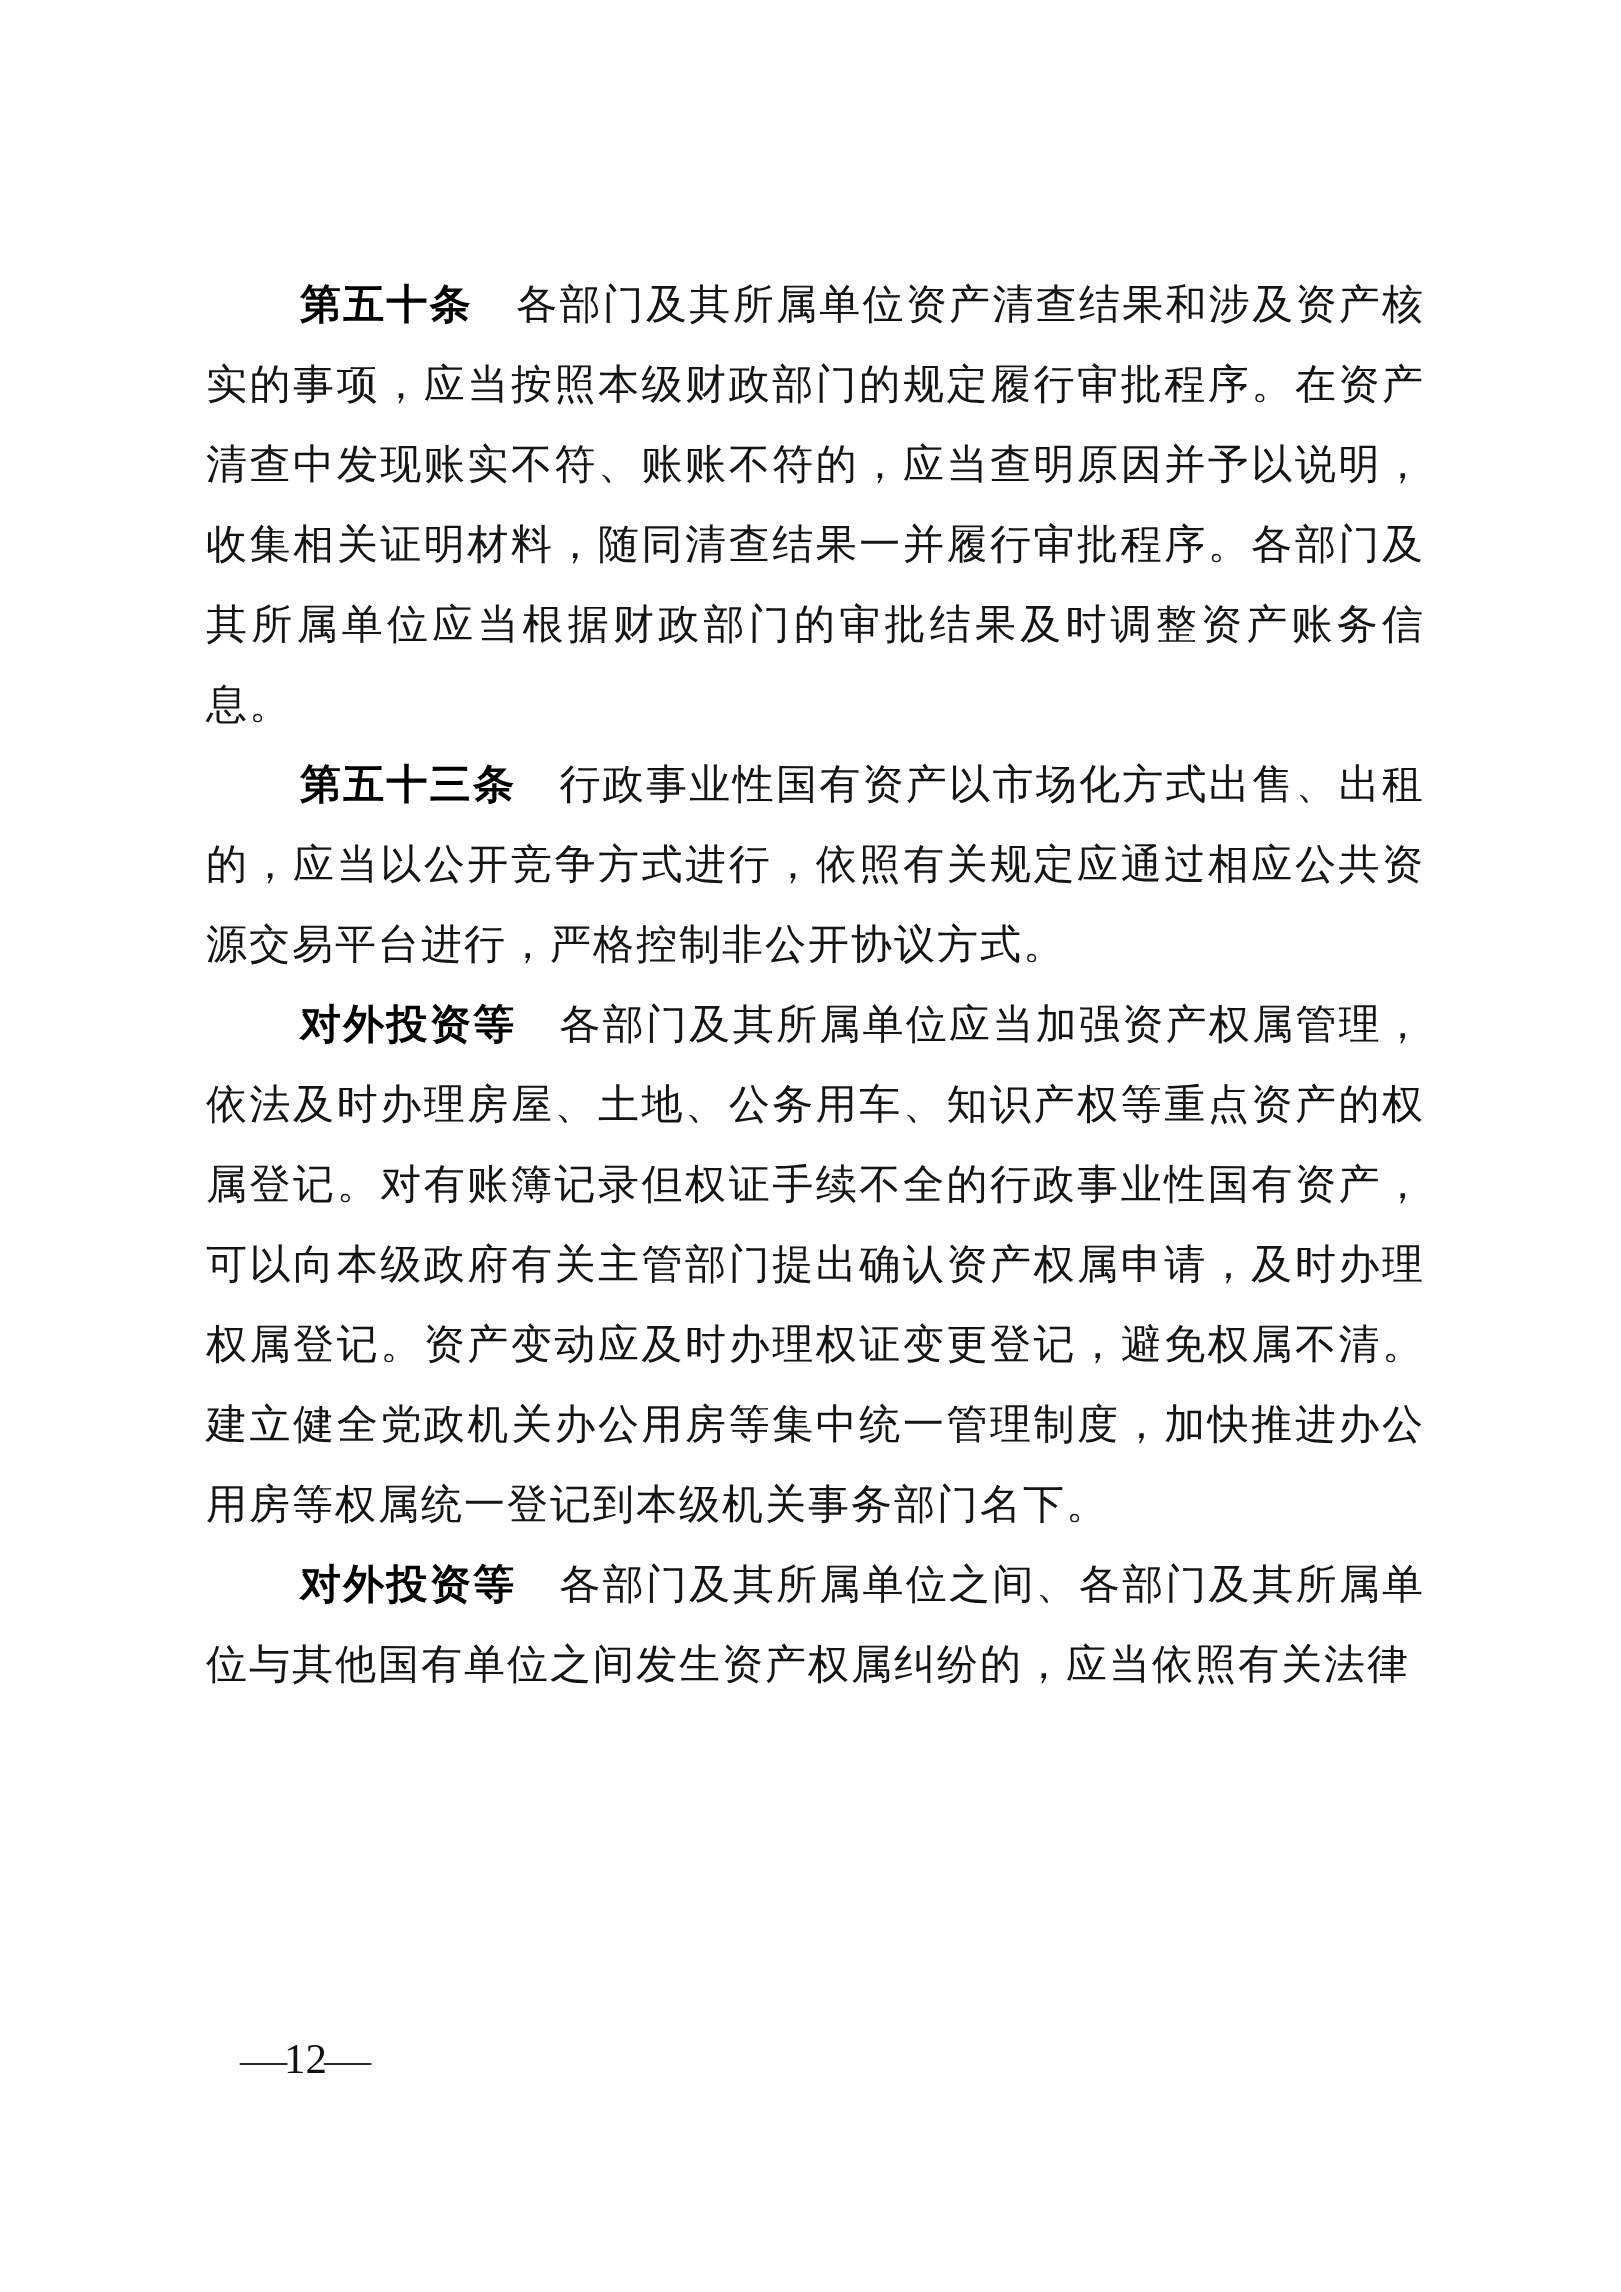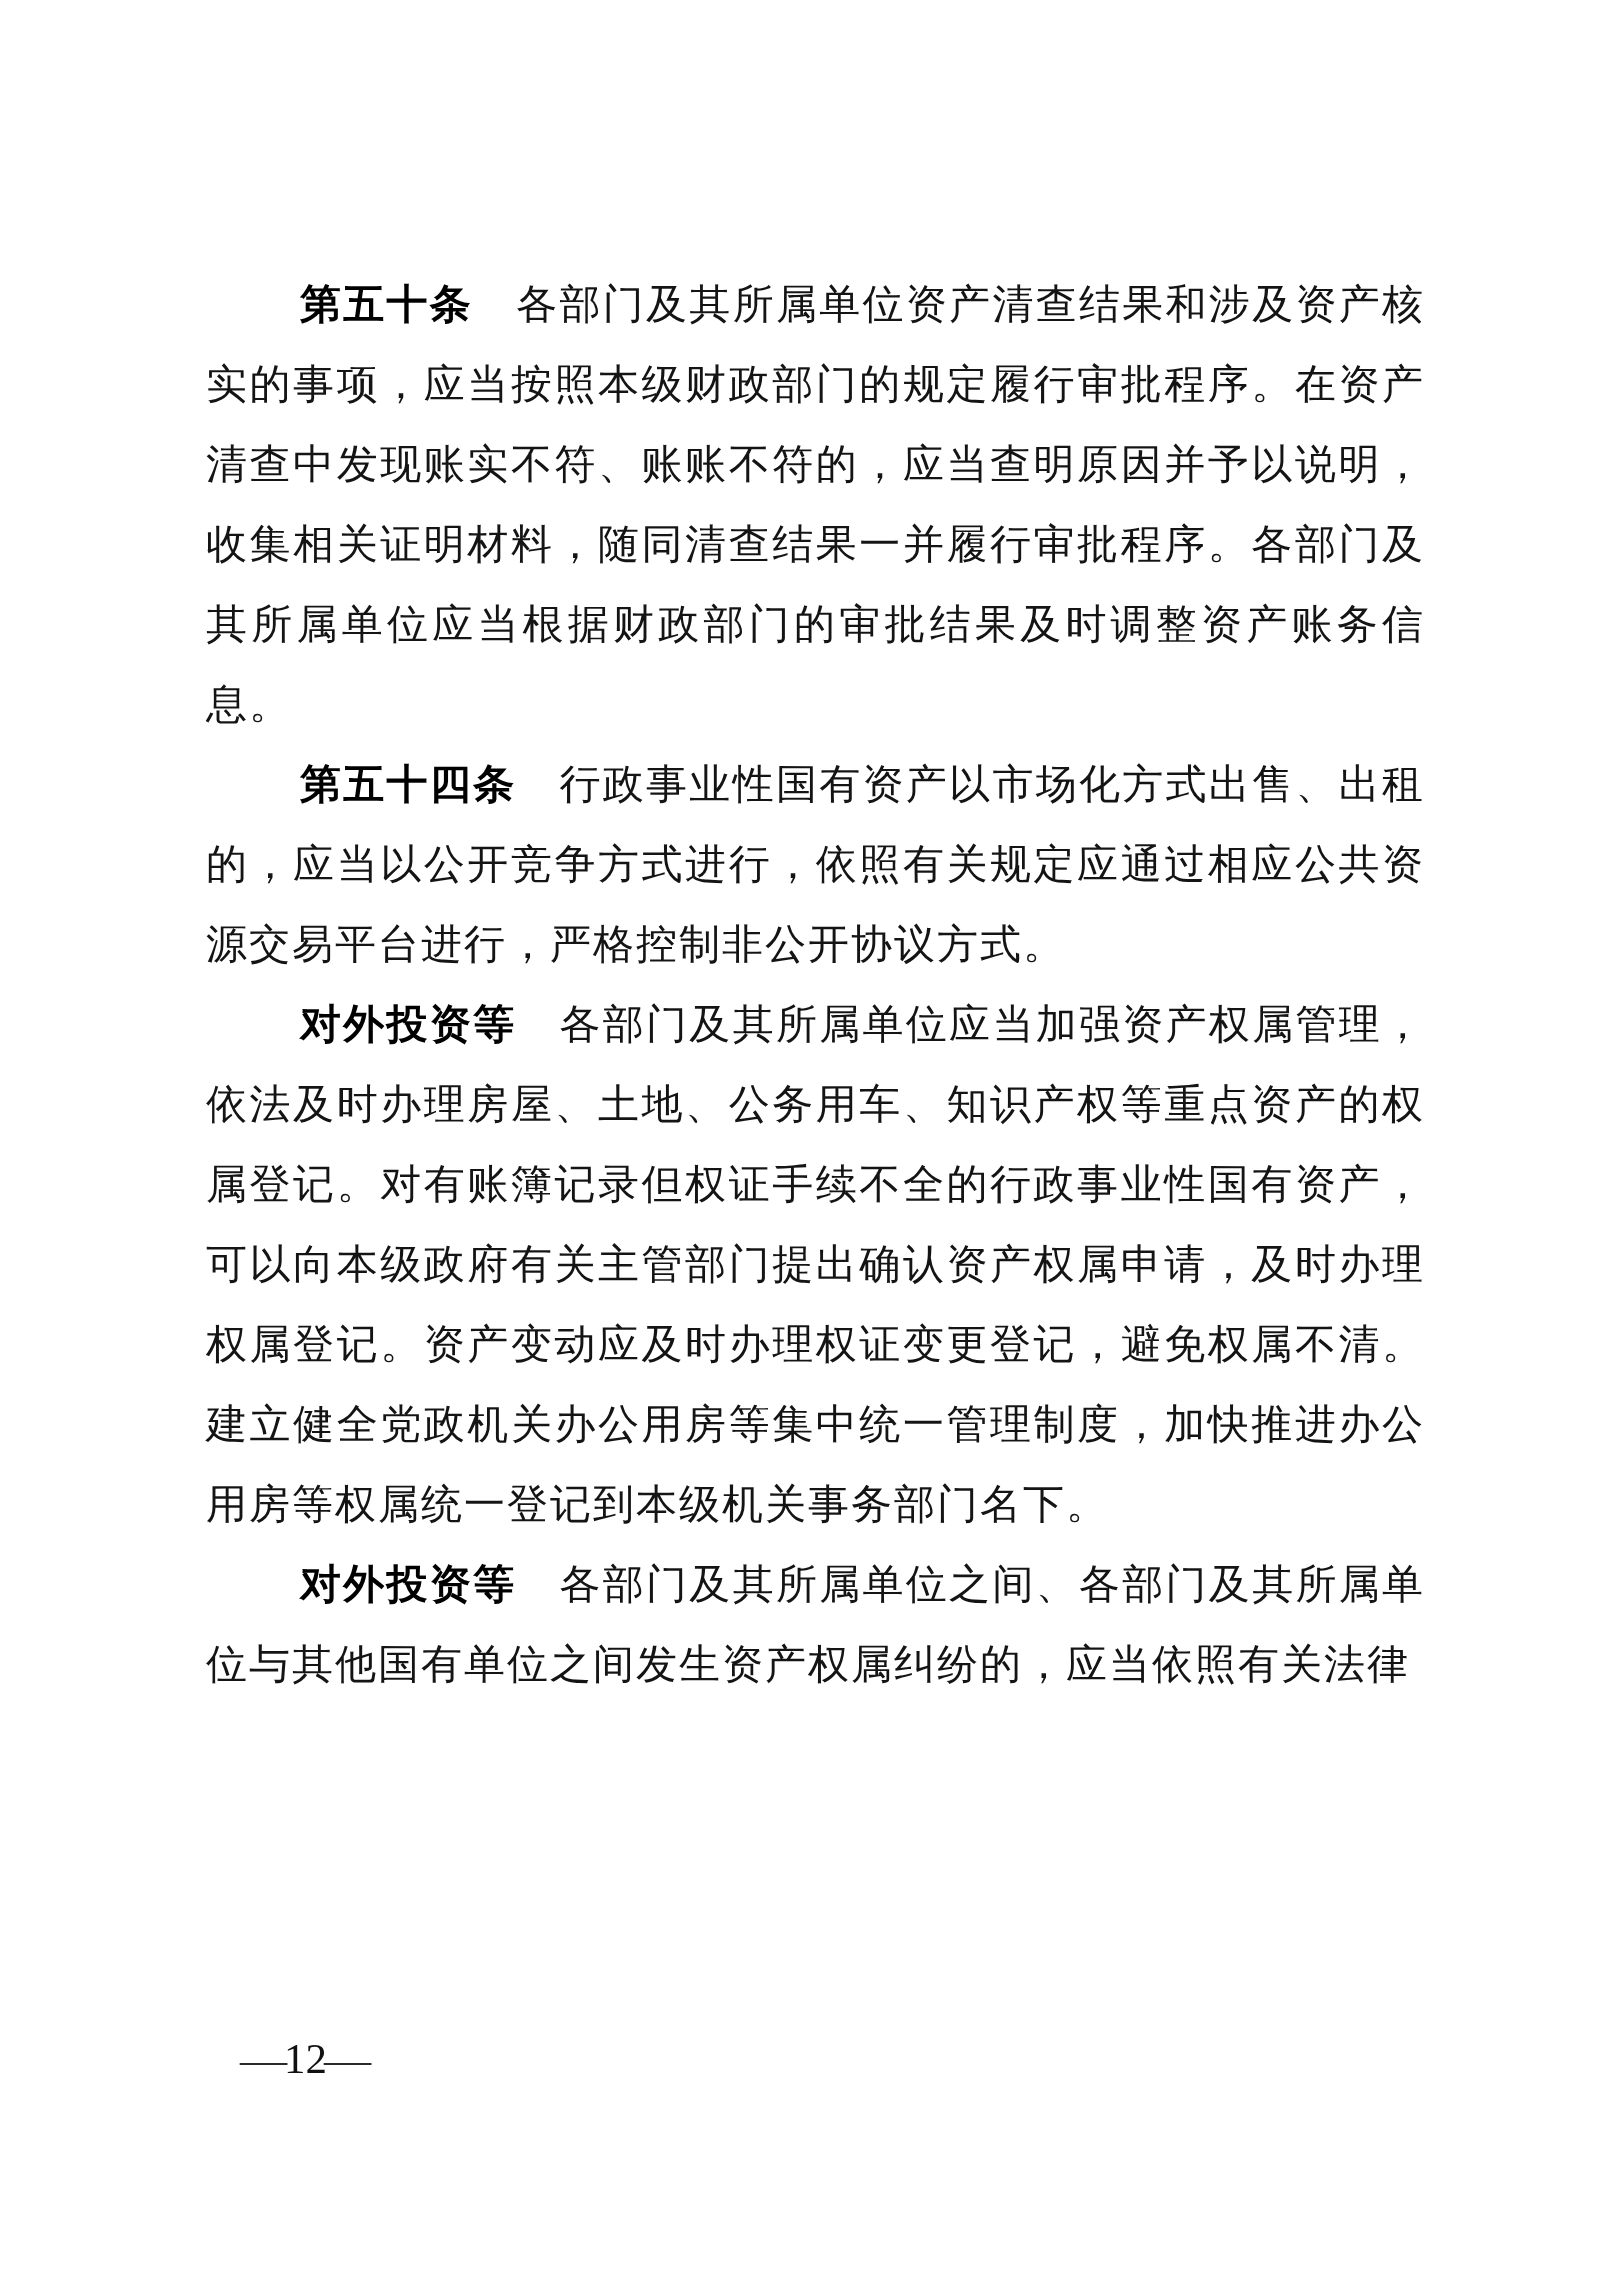--- a/index.html
+++ b/index.html
@@ -74,21 +74,21 @@
 </head>
 <body>
 
 <div class="page">
 
   <div class="doc-body">
 
     <p class="para"><span class="art-num">第五十条</span><span>各部门及其所属单位资产清查结果和涉及资产核实的事项，应当按照本级财政部门的规定履行审批程序。在资产清查中发现账实不符、账账不符的，应当查明原因并予以说明，收集相关证明材料，随同清查结果一并履行审批程序。各部门及其所属单位应当根据财政部门的审批结果及时调整资产账务信息。</span></p>
 
 
-    <p class="para"><span class="art-num">第五十四条</span><span>行政事业性国有资产以市场化方式出售、出租的，应当以公开竞争方式进行，依照有关规定应通过相应公共资源交易平台进行，严格控制非公开协议方式。</span></p>
+    <p class="para"><span class="art-num">第五十三条</span><span>行政事业性国有资产以市场化方式出售、出租的，应当以公开竞争方式进行，依照有关规定应通过相应公共资源交易平台进行，严格控制非公开协议方式。</span></p>
 
     <p class="para"><span class="art-num">对外投资等</span><span>各部门及其所属单位应当加强资产权属管理，依法及时办理房屋、土地、公务用车、知识产权等重点资产的权属登记。对有账簿记录但权证手续不全的行政事业性国有资产，可以向本级政府有关主管部门提出确认资产权属申请，及时办理权属登记。资产变动应及时办理权证变更登记，避免权属不清。建立健全党政机关办公用房等集中统一管理制度，加快推进办公用房等权属统一登记到本级机关事务部门名下。</span></p>
 
     <p class="para"><span class="art-num">对外投资等</span><span>各部门及其所属单位之间、各部门及其所属单位与其他国有单位之间发生资产权属纠纷的，应当依照有关法律</span></p>
 
   </div>
 
   <div class="page-footer">
     <span class="dash">—</span><span class="num">12</span><span class="dash">—</span>
   </div>

